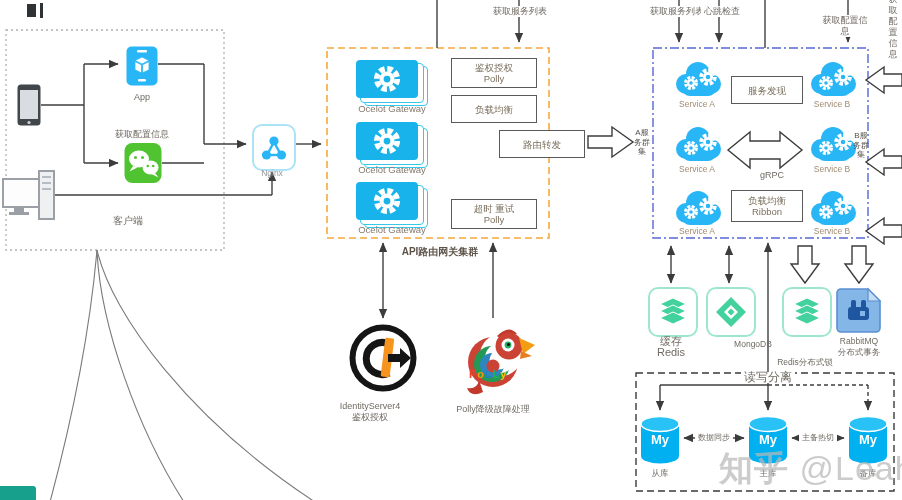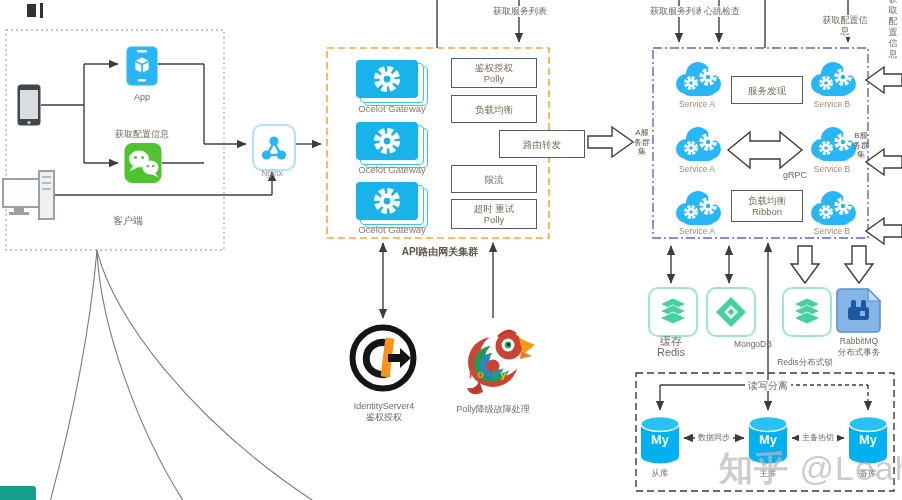--- a/index.html
+++ b/index.html
@@ -236,35 +236,34 @@
           <use href="#gear" width="30" height="30"></use>
         </svg>
       </div>
   </div>
   <div class="lab" style="left:392px;top:224px;font-size:9.5px;color:#85796d;">Ocelot Gateway</div>
 
   <div class="wbox" style="left:451px;top:58px;width:84px;height:28px;">鉴权授权
 Polly</div>
   <div class="wbox" style="left:451px;top:95px;width:84px;height:26px;">负载均衡</div>
   <div class="wbox" style="left:451px;top:130px;width:84px;height:26px;margin-left:48px;">路由转发</div>
-  <div class="wbox" style="left:451px;top:165px;width:84px;height:26px;">限流</div>
   <div class="wbox" style="left:451px;top:199px;width:84px;height:28px;">超时 重试
 Polly</div>
 
   <div class="lab" style="left:440px;top:246px;font-size:10px;font-weight:700;color:#5d5349;">API路由网关集群</div>
 
   <div class="node" style="left:348px;top:323px;">
     <svg width="70" height="70">
       <circle cx="35" cy="35" r="30.5" fill="#fff" stroke="#151515" stroke-width="6"></circle>
       <path d="M41,21 A16,16 0 1 0 41,50" stroke="#151515" stroke-width="7" fill="none"></path>
       <rect x="35" y="15" width="9" height="39" rx="1.5" fill="#f7941e" transform="rotate(7 39 34)"></rect>
       <polygon points="40,31 52,31 52,25 63,35 52,45 52,39 40,39" fill="#151515"></polygon>
     </svg>
   </div>
-  <div class="lab" style="left:384px;top:401px;">IdentityServer4
+  <div class="lab" style="left:370px;top:401px;">IdentityServer4
 鉴权授权</div>
 
   <div class="node" style="left:451px;top:318px;">
     <svg width="84" height="84">
       <path d="M32,74 Q20,80 16,70 Q26,72 28,62" fill="#c0392b"></path>
       <circle cx="42" cy="44" r="25" fill="#cb4335"></circle>
       <circle cx="50" cy="37" r="21" fill="#fff"></circle>
       <circle cx="41" cy="46" r="18" fill="#229954"></circle>
       <circle cx="49" cy="40" r="15" fill="#fff"></circle>
       <circle cx="41" cy="47" r="12" fill="#2e86c1"></circle>
@@ -333,21 +332,21 @@
   <div class="node" style="left:808px;top:190px;">
     <svg width="50" height="38" style="--cloud:#29b6f6;--hole:#29b6f6">
         <use href="#cloud" width="50" height="36"></use>
       <use href="#gear" x="25" y="6" width="20" height="20"></use>
         <use href="#gear" x="10" y="14" width="16" height="16"></use>
       </svg>
   </div>
   <div class="lab" style="left:832px;top:226px;font-size:8.5px;color:#a08b72;">Service B</div>
 
   <div class="wbox" style="left:731px;top:76px;width:70px;height:26px;">服务发现</div>
-  <div class="lab" style="left:795px;top:170px;">gRPC</div>
+  <div class="lab" style="left:772px;top:170px;">gRPC</div>
   <div class="wbox" style="left:731px;top:190px;width:70px;height:30px;">负载均衡
 Ribbon</div>
 
   <div class="node mint" style="left:648px;top:287px;">
     <svg width="34" height="34">
       <polygon points="17,3 30,9 17,15 4,9" fill="#43d19e" stroke="#fff" stroke-width="1"></polygon>
       <polygon points="17,10 30,16 17,22 4,16" fill="#43d19e" stroke="#fff" stroke-width="1"></polygon>
       <polygon points="17,17 30,23 17,29 4,23" fill="#43d19e" stroke="#fff" stroke-width="1"></polygon>
       </svg>
   </div>
@@ -377,21 +376,21 @@
       <polygon points="32,2 44,14 32,14" fill="#c4dcf5" stroke="#5a8fd0" stroke-width="1.2"></polygon>
       <rect x="15" y="13" width="5" height="9" rx="2" fill="#1e56a0"></rect>
       <rect x="25" y="13" width="5" height="9" rx="2" fill="#1e56a0"></rect>
       <rect x="12" y="20" width="21" height="13" rx="3" fill="#1e56a0"></rect>
       <rect x="24" y="24" width="5" height="5" fill="#85b6e8"></rect>
       </svg>
   </div>
   <div class="lab" style="left:859px;top:336px;font-size:8.5px;">RabbitMQ
 分布式事务</div>
 
-  <div class="lab wbg" style="left:768px;top:380px;font-size:10px;z-index:4;font-family:Liberation Serif, serif;">读写分离</div>
+  <div class="lab wbg" style="left:768px;top:372px;font-size:12px;z-index:4;font-family:Liberation Serif, serif;">读写分离</div>
 
   <div class="node cyl" style="left:640px;top:415px;">
     <svg width="40" height="50">
         <path d="M1,9 v32 a19,7.5 0 0 0 38,0 v-32" fill="#00b0f0"></path>
       <ellipse cx="20" cy="9" rx="19" ry="7.5" fill="#29c2f7" stroke="#fff" stroke-width="1.4"></ellipse>
       </svg>
     <span>My</span>
   </div>
   <div class="lab" style="left:660px;top:468px;font-size:8.5px;">从库</div>
 

